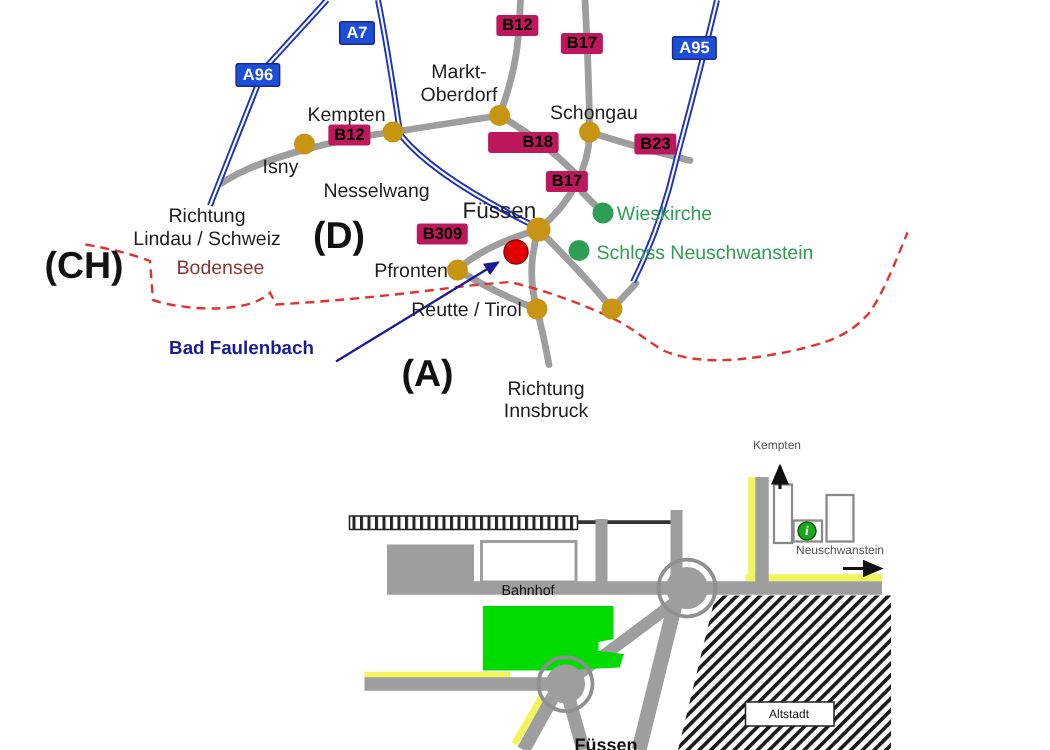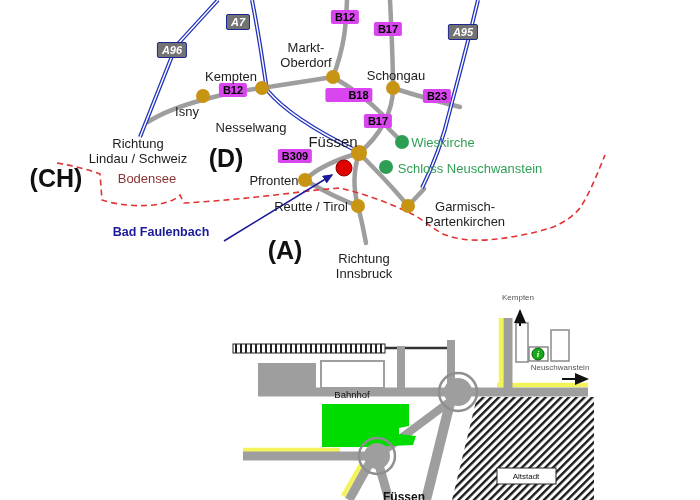--- a/index.html
+++ b/index.html
@@ -13,22 +13,22 @@
   .t-region{font-size:25px;font-weight:bold;color:#111;}
   .t-green{color:#2f9e55;}
   .t-bodensee{color:#8b3434;}
   .t-hotel{color:#1a1a99;font-weight:bold;font-size:12.5px;line-height:16px;}
   .t-sm{font-size:8px;line-height:9px;color:#555;}
   .t-bahnhof{font-size:9.5px;color:#111;}
   .t-altstadt{font-size:8px;color:#111;}
   .t-fussen-city{font-size:12px;font-weight:bold;color:#111;}
   .sign{position:absolute;transform:translate(-50%,-50%);font-size:11px;font-weight:bold;
         padding:1px 4px;border-radius:2px;line-height:12px;}
-  .sign-a{background:#737373;color:#fff;font-style:italic;border:1px solid #1a2790;}
-  .sign-b{background:#d946ef;color:#000;}
+  .sign-a{background:#1d4ed8;color:#fff;border:1px solid #1a2790;}
+  .sign-b{background:#be185d;color:#000;}
 </style>
 </head>
 <body>
 
 <div id="stage">
 
 <svg width="700" height="500" viewBox="0 0 700 500">
   <defs>
     <pattern id="rail" width="5" height="10" patternUnits="userSpaceOnUse">
       <rect width="5" height="10" fill="#ffffff"></rect>
@@ -157,22 +157,20 @@
 
 <div class="t" style="left:231px;top:76px;">Kempten</div>
 <div class="t" style="left:306px;top:55px;">Markt-
 Oberdorf</div>
 <div class="t" style="left:187px;top:111px;">Isny</div>
 <div class="t" style="left:396px;top:75px;">Schongau</div>
 <div class="t" style="left:251px;top:127px;">Nesselwang</div>
 <div class="t t-big" style="left:333px;top:141px;">Füssen</div>
 <div class="t" style="left:274px;top:180px;">Pfronten</div>
 <div class="t" style="left:311px;top:206px;">Reutte / Tirol</div>
-<div class="t" style="left:465px;top:214px;">Garmisch-
-Partenkirchen</div>
 
 <div class="t t-green" style="left:443px;top:142px;">Wieskirche</div>
 <div class="t t-green" style="left:470px;top:168px;">Schloss Neuschwanstein</div>
 
 <div class="t t-region" style="left:56px;top:178px;">(CH)</div>
 <div class="t t-region" style="left:226px;top:158px;">(D)</div>
 <div class="t t-region" style="left:285px;top:250px;">(A)</div>
 
 <div class="t" style="left:138px;top:151px;">Richtung
 Lindau / Schweiz</div>

